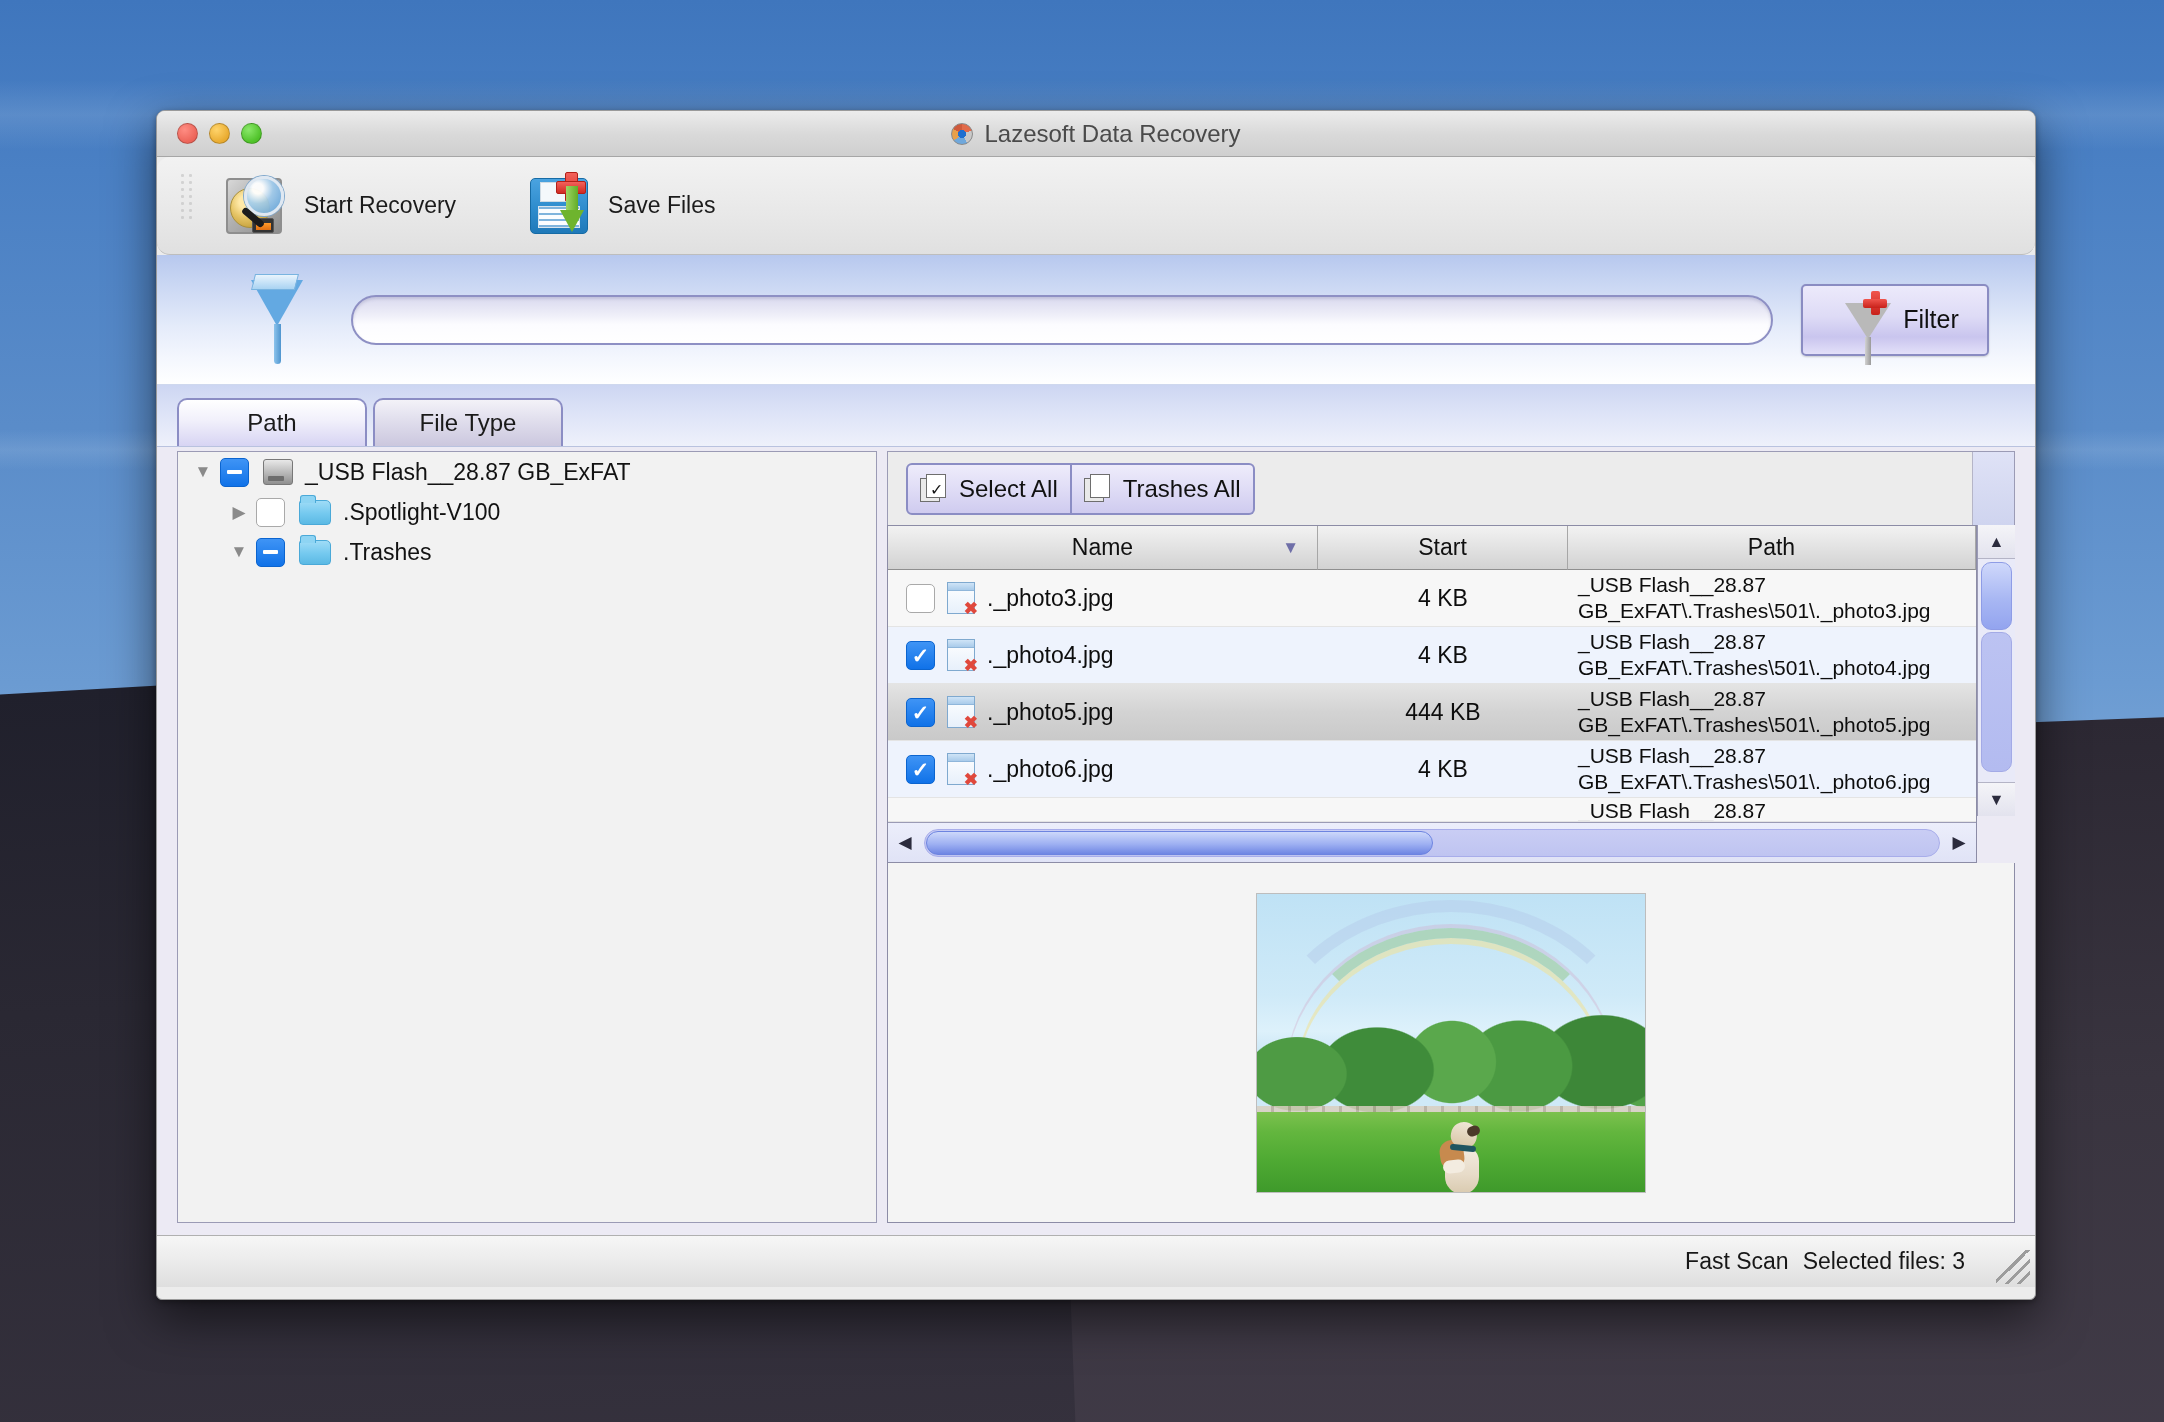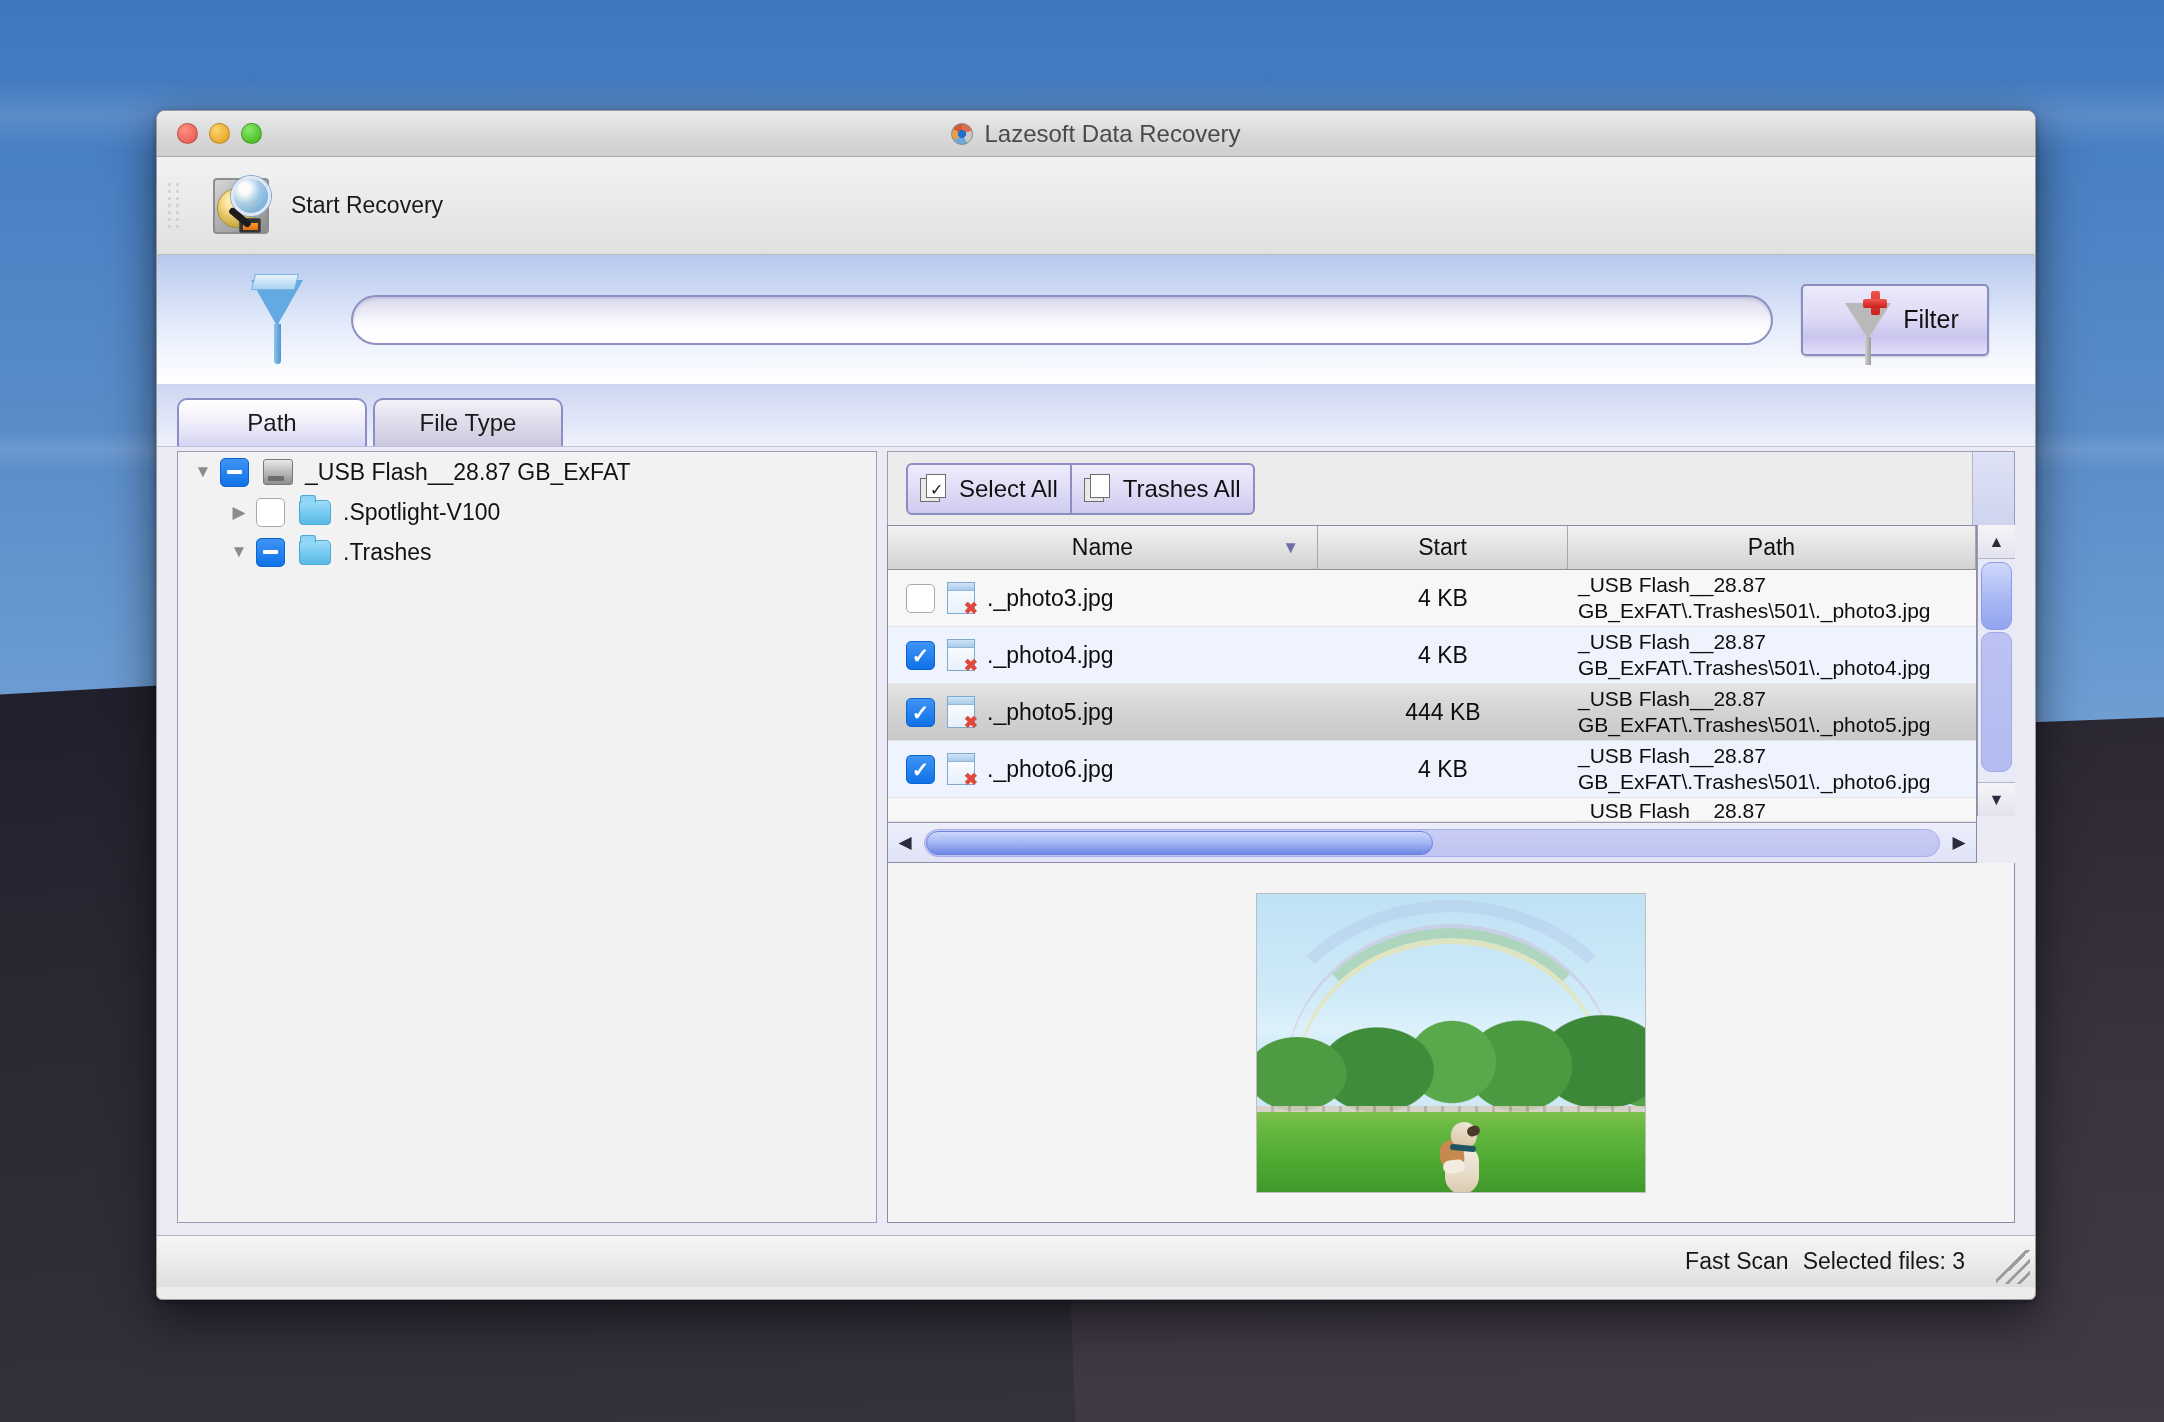--- a/index.html
+++ b/index.html
@@ -79,21 +79,21 @@
       radial-gradient(circle at 50% 50%, #1f6fd0 0 28%, rgba(0,0,0,0) 29%),
       conic-gradient(#e26b4a 0deg 70deg, #c9c9c9 70deg 150deg, #6fa8dc 150deg 230deg, #e8a04a 230deg 300deg, #cf5a3c 300deg 360deg);
     border: 1px solid #8a8a8a;
   }
 
   
   #toolbar {
     height: 98px;
     background: linear-gradient(180deg, #f2f2f2 0%, #e8e8e8 60%, #e0e0e0 100%);
     border-bottom: 1px solid #bdbdbd;
-    display: flex; align-items: center; padding-left: 8px;
+    display: flex; padding-left: 21px; border-radius: 13px;
   }
   #grip {
     width: 16px; height: 78px; margin-right: 14px;
     display: grid; grid-template-columns: 3px 3px; grid-auto-rows: 3px;
     gap: 4px 5px; align-content: center; justify-content: center; opacity: .45;
   }
   #grip i { background: #b3b3b3; border-radius: 1px; display: block; width: 3px; height: 3px; }
   .tool-btn {
     display: flex; align-items: center; gap: 14px;
     padding: 6px 14px; border-radius: 5px; cursor: default;
@@ -554,20 +554,34 @@
         <div class="tool-icon">
           <div class="hdd"></div>
           <div class="platter"></div>
           <div class="chip"></div>
           <div class="magnifier"></div>
           <div class="mag-handle"></div>
         </div>
         <div class="tool-label">Start Recovery</div>
       </div>
 
+      <div class="tool-btn" style="margin-left:42px">
+        <div class="tool-icon">
+          <div class="floppy">
+              <div class="shutter"></div>
+              <div class="lines"></div>
+            </div>
+          <div class="redcross"></div>
+          <div class="greenarrow">
+              <div class="stem"></div>
+              <div class="head"></div>
+            </div>
+        </div>
+        <div class="tool-label">Save Files</div>
+      </div>
     </div>
 
     <div id="filterbar">
       <div id="funnel-icon">
         <div class="funnel-blue"></div>
         <div class="funnel-blue-top"></div>
         <div class="funnel-stem"></div>
       </div>
       <input id="filter-input" type="text" value="" placeholder="" style="">
       <div id="filter-button">

